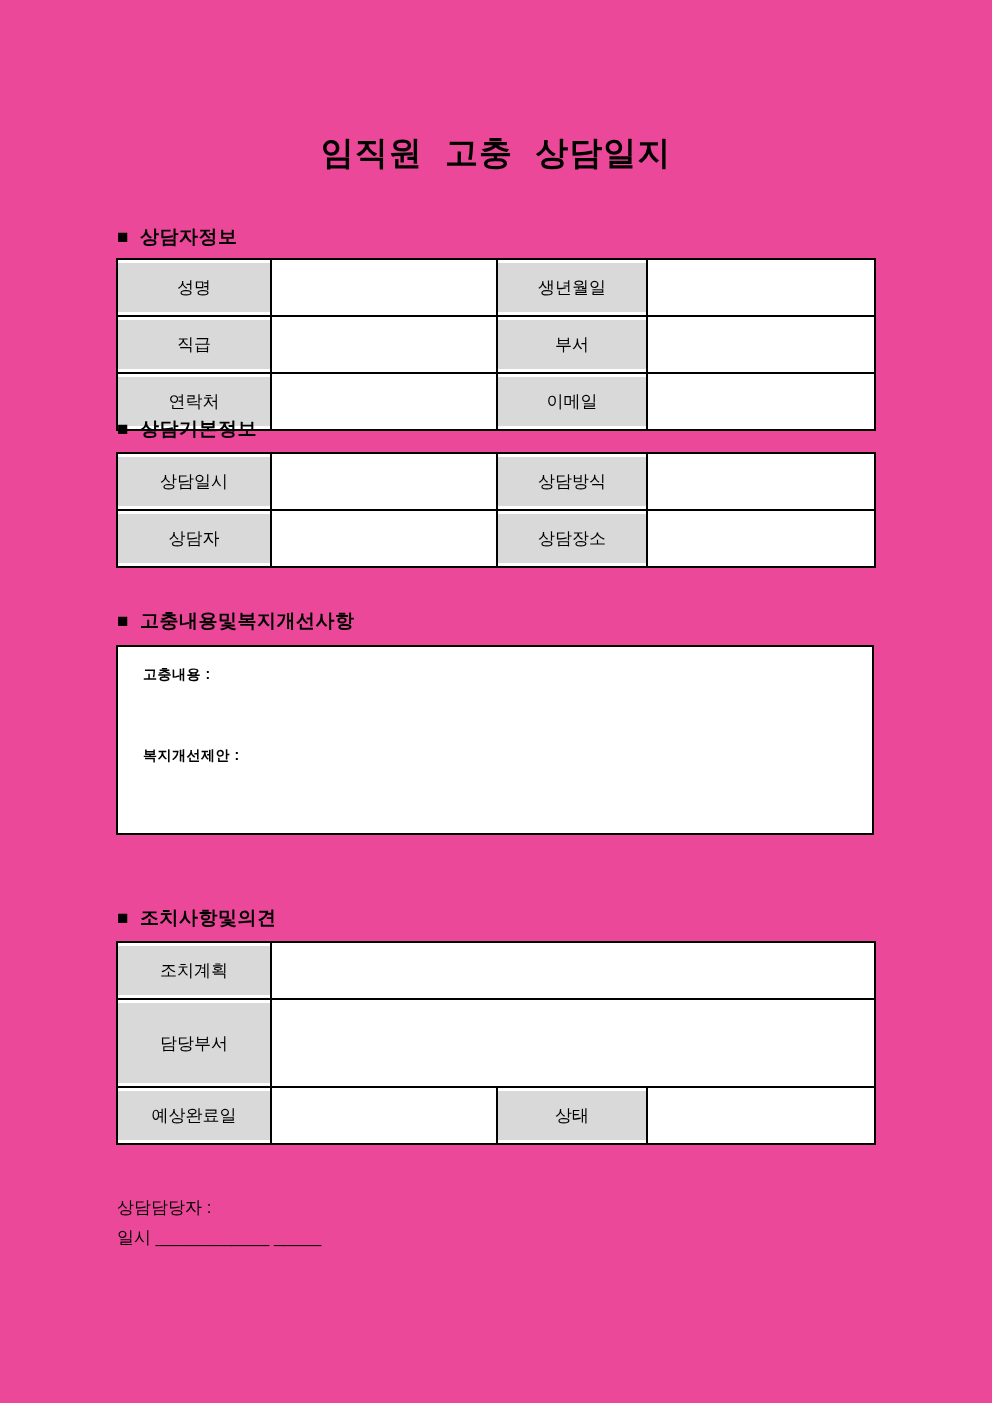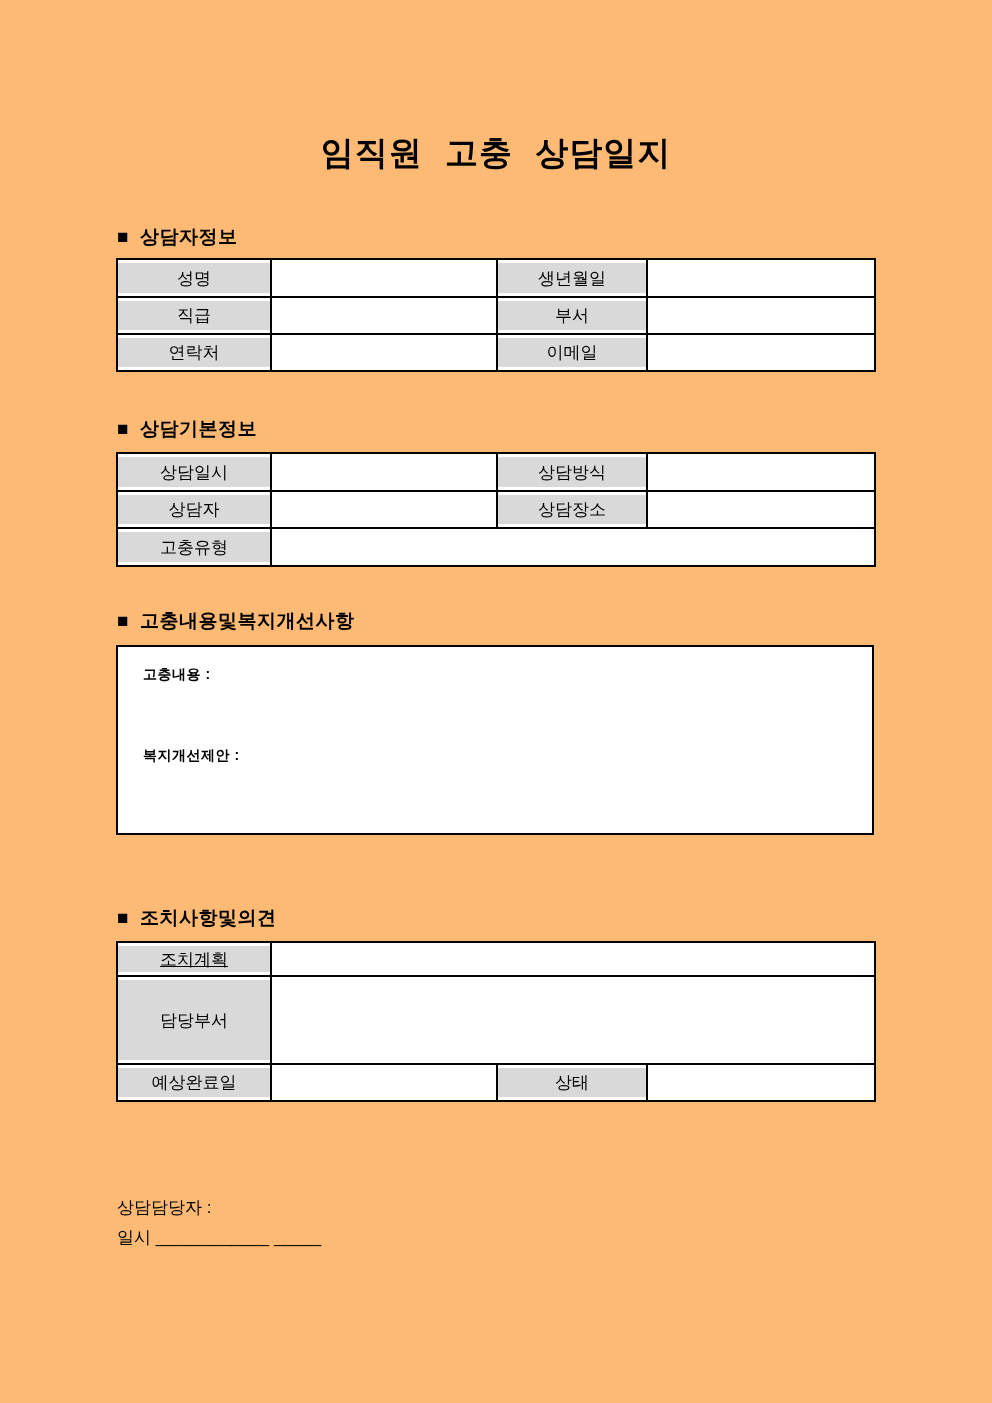--- a/index.html
+++ b/index.html
@@ -1,20 +1,20 @@
 <!DOCTYPE html>
 <html style="--label-bg: #d9d9d9; --border: #000000; --text: #000000;"><head>
 <meta charset="utf-8">
 <style>
   html, body { margin: 0; padding: 0; background: #ffffff; }
   .page {
     position: relative;
     width: 992px;
     height: 1403px;
-    background: #fdba74;
+    background: #ec4899;
     font-family: "Liberation Sans", "DejaVu Sans", sans-serif;
     color: #000000;
     overflow: hidden;
   }
   .doc-title {
     position: absolute;
     top: 131px;
     left: 0;
     width: 992px;
     text-align: center;
@@ -50,33 +50,33 @@
     width: 758px;
     border-collapse: collapse;
     table-layout: fixed;
     font-size: 17px;
   }
   .t1 { top: 258px; }
   .t2 { top: 452px; }
   .t4 { top: 941px; }
   table.form td {
     border: 2px solid var(--border, #000000);
-    padding: 4px 6px;
+    padding: 16px 6px;
     vertical-align: middle;
     overflow: hidden;
   }
   td.label {
     background: var(--label-bg, #d9d9d9);
     text-align: center;
     box-shadow: inset 0 3px 0 #ffffff, inset 0 -3px 0 #ffffff;
   }
   td.value { background: #ffffff; }
   tr.r38 { height: 38px; }
   tr.r37 { height: 37px; }
-  tr.r36 { height: 34px; text-decoration: underline; }
+  tr.r36 { height: 34px; }
   tr.r88 { height: 88px; }
 
   .content-box {
     position: absolute;
     left: 116px;
     top: 645px;
     width: 758px;
     height: 190px;
     border: 2px solid var(--border, #000000);
     box-sizing: border-box;
@@ -158,24 +158,20 @@
       <td class="label">상담일시</td>
       <td class="value"></td>
       <td class="label">상담방식</td>
       <td class="value"></td>
     </tr>
     <tr class="r37">
       <td class="label">상담자</td>
       <td class="value"></td>
       <td class="label">상담장소</td>
       <td class="value"></td>
-    </tr>
-    <tr class="r38">
-      <td class="label">고충유형</td>
-      <td class="value" colspan="3"></td>
     </tr>
   </tbody>
     </table>
 
   <div class="section-heading h3">
     <span class="bullet">■</span>
     <span>고충내용및복지개선사항</span>
   </div>
 
   <div class="content-box">

